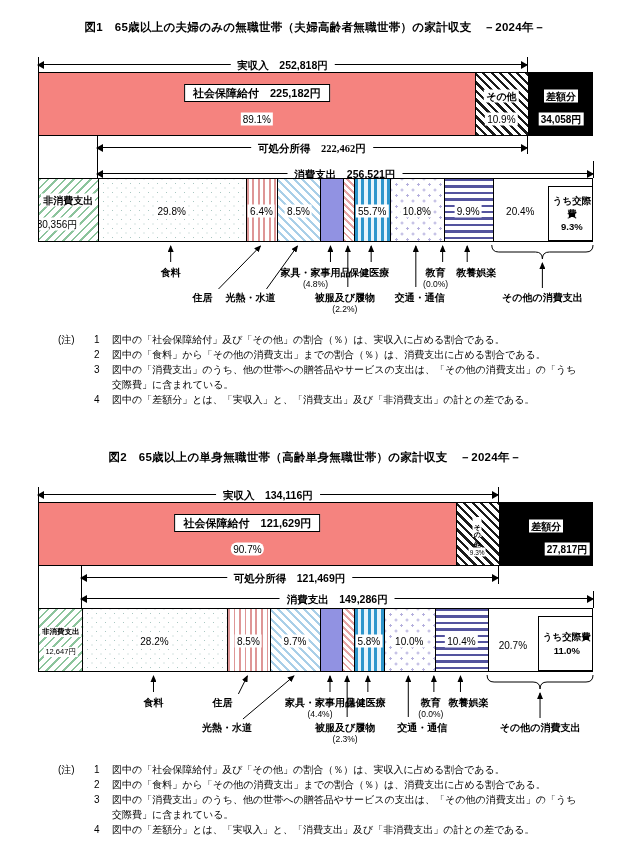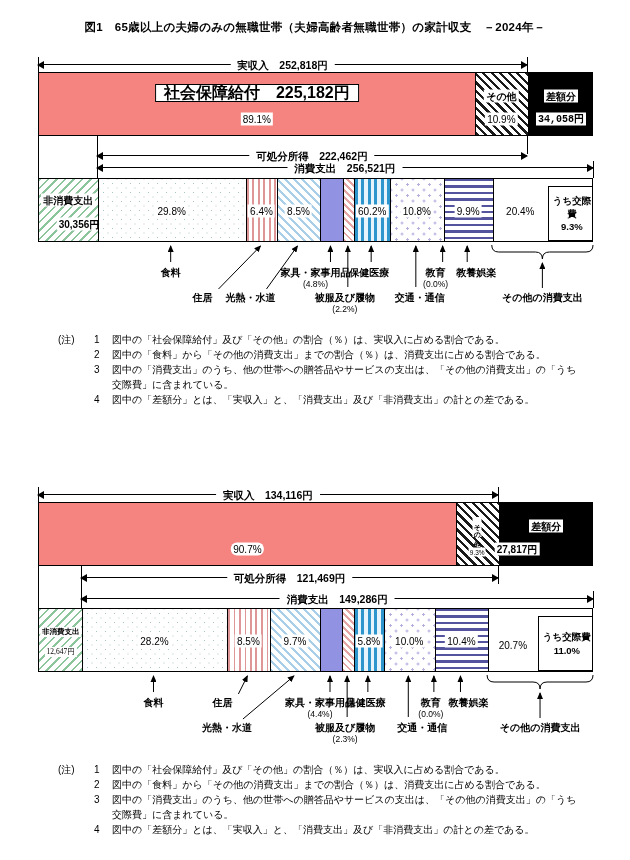--- a/index.html
+++ b/index.html
@@ -22,21 +22,21 @@
   .seg{position:absolute;top:0;height:100%;box-sizing:border-box;}
   .seg.bl{border-left:1px solid #000;}
   .patch{position:absolute;transform:translate(-50%,-50%);background:#fff;white-space:nowrap;
          padding:0 2px;font-size:10px;line-height:13px;}
   .patch.b{font-weight:700;}
   .patch.sm{font-size:7.5px;line-height:10px;}
   .patch.xs{font-size:6.5px;line-height:9px;padding:0 1px;}
   .vpatch{position:absolute;transform:translate(-50%,-50%);background:#fff;writing-mode:vertical-rl;
           font-size:7px;font-weight:700;line-height:9px;padding:2px 0;}
   .ssbox{position:absolute;transform:translateX(-50%);background:#fff;border:1px solid #000;
-         font-size:16px;font-weight:700;white-space:nowrap;padding:1px 8px;line-height:14px;}
+         font-size:11px;font-weight:700;white-space:nowrap;padding:1px 8px;line-height:14px;}
   .kosaihi{position:absolute;border:1px solid #000;background:#fff;display:flex;flex-direction:column;
            justify-content:center;font-size:9.5px;font-weight:700;line-height:1.4;text-align:center;}
   
   .pat-pink{background:#f5837f;}
   .pat-black{background:#000;}
   .pat-blackhatch{background:repeating-linear-gradient(45deg,#1a1a1a 0 2.2px,#fff 2.2px 6px);}
   .pat-green{background:repeating-linear-gradient(135deg,#8cc49c 0 1.6px,#fff 1.6px 6px);}
   .pat-dots{background-color:#fff;background-image:radial-gradient(#a9c7c2 .9px,transparent 1px),radial-gradient(#a9c7c2 .9px,transparent 1px);background-size:9px 9px;background-position:0 0,4.5px 4.5px;}
   .pat-vpink{background:repeating-linear-gradient(90deg,#de9696 0 1.8px,#fff 1.8px 5.5px);}
   .pat-dblue{background:repeating-linear-gradient(45deg,#a9cfe8 0 2px,#fff 2px 6px);}
@@ -68,55 +68,55 @@
         <div class="vline" style="left: 38px; top: 37px; height: 15px;"></div>
         <div class="vline" style="left: 527.11px; top: 37px; height: 97px;"></div>
         <div class="vline" style="left: 38px; top: 116px; height: 42px;"></div>
         <div class="vline" style="left: 96.7277px; top: 116px; height: 42px;"></div>
         <div class="vline" style="left: 593px; top: 141px; height: 17px;"></div>
         <div class="harrow" style="left: 38px; top: 44px; width: 489.11px;">
           <i class="l"></i>
           <i class="r"></i>
           <span>実収入　252,818円</span>
         </div>
-        <div class="harrow" style="left: 96.7277px; top: 135px; width: 430.382px;">
+        <div class="harrow" style="left: 96.7277px; top: 127px; width: 430.382px; font-family: Liberation Serif, serif;">
           <i class="l"></i>
           <i class="r"></i>
           <span>可処分所得　222,462円</span>
         </div>
-        <div class="harrow" style="left: 96.7277px; top: 147px; width: 496.272px;">
+        <div class="harrow" style="left: 96.7277px; top: 153px; width: 496.272px;">
           <i class="l"></i>
           <i class="r"></i>
           <span>消費支出　256,521円</span>
         </div>
         <div class="bar" style="left: 38px; top: 52px; width: 555px; height: 64px;">
           <div class="seg pat-pink" style="left: 0px; width: 435.645px;"></div>
           <div class="seg bl pat-blackhatch" style="left: 435.645px; width: 53.4655px;"></div>
           <div class="seg bl pat-black" style="left: 489.11px; width: 65.8898px;"></div>
           <div class="ssbox" style="left: 217.822px; top: 11px;">社会保障給付　225,182円</div>
           <div class="patch" style="left: 217.822px; top: 46px;">89.1%</div>
           <div class="patch b" style="left: 462.377px; top: 23px;">その他</div>
           <div class="patch" style="left: 462.377px; top: 46px;">10.9%</div>
           <div class="patch b" style="left: 522.055px; top: 23px;">差額分</div>
-          <div class="patch b" style="left: 522.055px; top: 46px; font-family: Liberation Mono, monospace;">34,058円</div>
+          <div class="patch b" style="left: 522.055px; top: 46px;">34,058円</div>
         </div>
         <div class="bar" style="left: 38px; top: 158px; width: 555px; height: 64px;">
           <div class="seg pat-green" style="left: 0px; width: 58.7277px;"></div>
           <div class="patch b" style="left: 29.3639px; top: 21px;">非消費支出</div>
-          <div class="patch" style="left: 40px; top: 45px; font-weight: bold;">30,356円</div>
+          <div class="patch" style="left: 18px; top: 45px;">30,356円</div>
           <div class="seg bl pat-dots" style="left: 58.7277px; width: 147.889px;"></div>
           <div class="patch" style="left: 132.672px; top: 32px;">29.8%</div>
           <div class="seg bl pat-vpink" style="left: 206.617px; width: 31.7614px;"></div>
           <div class="patch" style="left: 222.498px; top: 32px;">6.4%</div>
           <div class="seg bl pat-dblue" style="left: 238.378px; width: 42.1831px;"></div>
           <div class="patch" style="left: 259.47px; top: 32px;">8.5%</div>
           <div class="seg bl pat-purple" style="left: 280.561px; width: 23.8211px;"></div>
           <div class="seg bl pat-dpink" style="left: 304.383px; width: 10.918px;"></div>
           <div class="seg bl pat-vblue" style="left: 315.3px; width: 35.7316px;"></div>
-          <div class="patch" style="left: 333.166px; top: 32px;">60.2%</div>
+          <div class="patch" style="left: 333.166px; top: 32px;">55.7%</div>
           <div class="seg bl pat-lav" style="left: 351.032px; width: 53.5974px;"></div>
           <div class="patch" style="left: 377.831px; top: 32px;">10.8%</div>
           <div class="seg bl pat-hnavy" style="left: 404.63px; width: 49.131px;"></div>
           <div class="patch" style="left: 429.195px; top: 32px;">9.9%</div>
           <div class="seg bl pat-plain" style="left: 453.76px; width: 101.24px;"></div>
           <div class="kosaihi" style="left: 508.847px; width: 46.1533px; top: 7px; bottom: 0px;">
             <div>うち交際費</div>
             <div>9.3%</div>
           </div>
           <div class="patch" style="left: 481.304px; top: 32px;">20.4%</div>
@@ -168,20 +168,21 @@
             <span class="note-text">図中の「消費支出」のうち、他の世帯への贈答品やサービスの支出は、「その他の消費支出」の「うち交際費」に含まれている。</span>
           </div>
           <div class="note-item">
             <span class="note-no">4</span>
             <span class="note-text">図中の「差額分」とは、「実収入」と、「消費支出」及び「非消費支出」の計との差である。</span>
           </div>
         </div>
     </div>
   </div>
   <div class="figure" id="fig1" style="top:450px;height:410px">
+    <div class="fig-title">図2　65歳以上の単身無職世帯（高齢単身無職世帯）の家計収支　－2024年－</div>
     <div class="chart-mount">
         <div class="vline" style="left: 38px; top: 37px; height: 15px;"></div>
         <div class="vline" style="left: 497.662px; top: 37px; height: 97px;"></div>
         <div class="vline" style="left: 38px; top: 116px; height: 42px;"></div>
         <div class="vline" style="left: 81.3456px; top: 116px; height: 42px;"></div>
         <div class="vline" style="left: 593px; top: 141px; height: 17px;"></div>
         <div class="harrow" style="left: 38px; top: 44px; width: 459.662px;">
           <i class="l"></i>
           <i class="r"></i>
           <span>実収入　134,116円</span>
@@ -193,30 +194,31 @@
         </div>
         <div class="harrow" style="left: 81.3456px; top: 148px; width: 511.654px;">
           <i class="l"></i>
           <i class="r"></i>
           <span>消費支出　149,286円</span>
         </div>
         <div class="bar" style="left: 38px; top: 52px; width: 555px; height: 64px;">
           <div class="seg pat-pink" style="left: 0px; width: 416.864px;"></div>
           <div class="seg bl pat-blackhatch" style="left: 416.864px; width: 42.7972px;"></div>
           <div class="seg bl pat-black" style="left: 459.662px; width: 95.3384px;"></div>
+          <div class="ssbox" style="left: 208.432px; top: 11px;">社会保障給付　121,629円</div>
           <div class="patch" style="left: 208.432px; top: 46px; border-radius: 6px;">90.7%</div>
           <div class="vpatch" style="left: 438.263px; top: 24px;">その他</div>
           <div class="patch xs" style="left: 438.263px; top: 49px;">9.3%</div>
           <div class="patch b" style="left: 507.331px; top: 23px;">差額分</div>
-          <div class="patch b" style="left: 478px; top: 46px;">27,817円</div>
+          <div class="patch b" style="left: 528px; top: 46px;">27,817円</div>
         </div>
         <div class="bar" style="left: 38px; top: 158px; width: 555px; height: 64px;">
           <div class="seg pat-green" style="left: 0px; width: 43.3456px;"></div>
           <div class="patch b sm" style="left: 21.6728px; top: 23px;">非消費支出</div>
-          <div class="patch sm" style="left: 21.6728px; top: 43px; font-family: Liberation Serif, serif;">12,647円</div>
+          <div class="patch sm" style="left: 21.6728px; top: 43px;">12,647円</div>
           <div class="seg bl pat-dots" style="left: 43.3456px; width: 144.287px;"></div>
           <div class="patch" style="left: 115.489px; top: 32px;">28.2%</div>
           <div class="seg bl pat-vpink" style="left: 187.632px; width: 43.4906px;"></div>
           <div class="patch" style="left: 209.377px; top: 32px;">8.5%</div>
           <div class="seg bl pat-dblue" style="left: 231.123px; width: 49.6305px;"></div>
           <div class="patch" style="left: 255.938px; top: 32px;">9.7%</div>
           <div class="seg bl pat-purple" style="left: 280.753px; width: 22.5128px;"></div>
           <div class="seg bl pat-dpink" style="left: 303.266px; width: 11.7681px;"></div>
           <div class="seg bl pat-vblue" style="left: 315.034px; width: 29.676px;"></div>
           <div class="patch" style="left: 329.872px; top: 32px;">5.8%</div>

